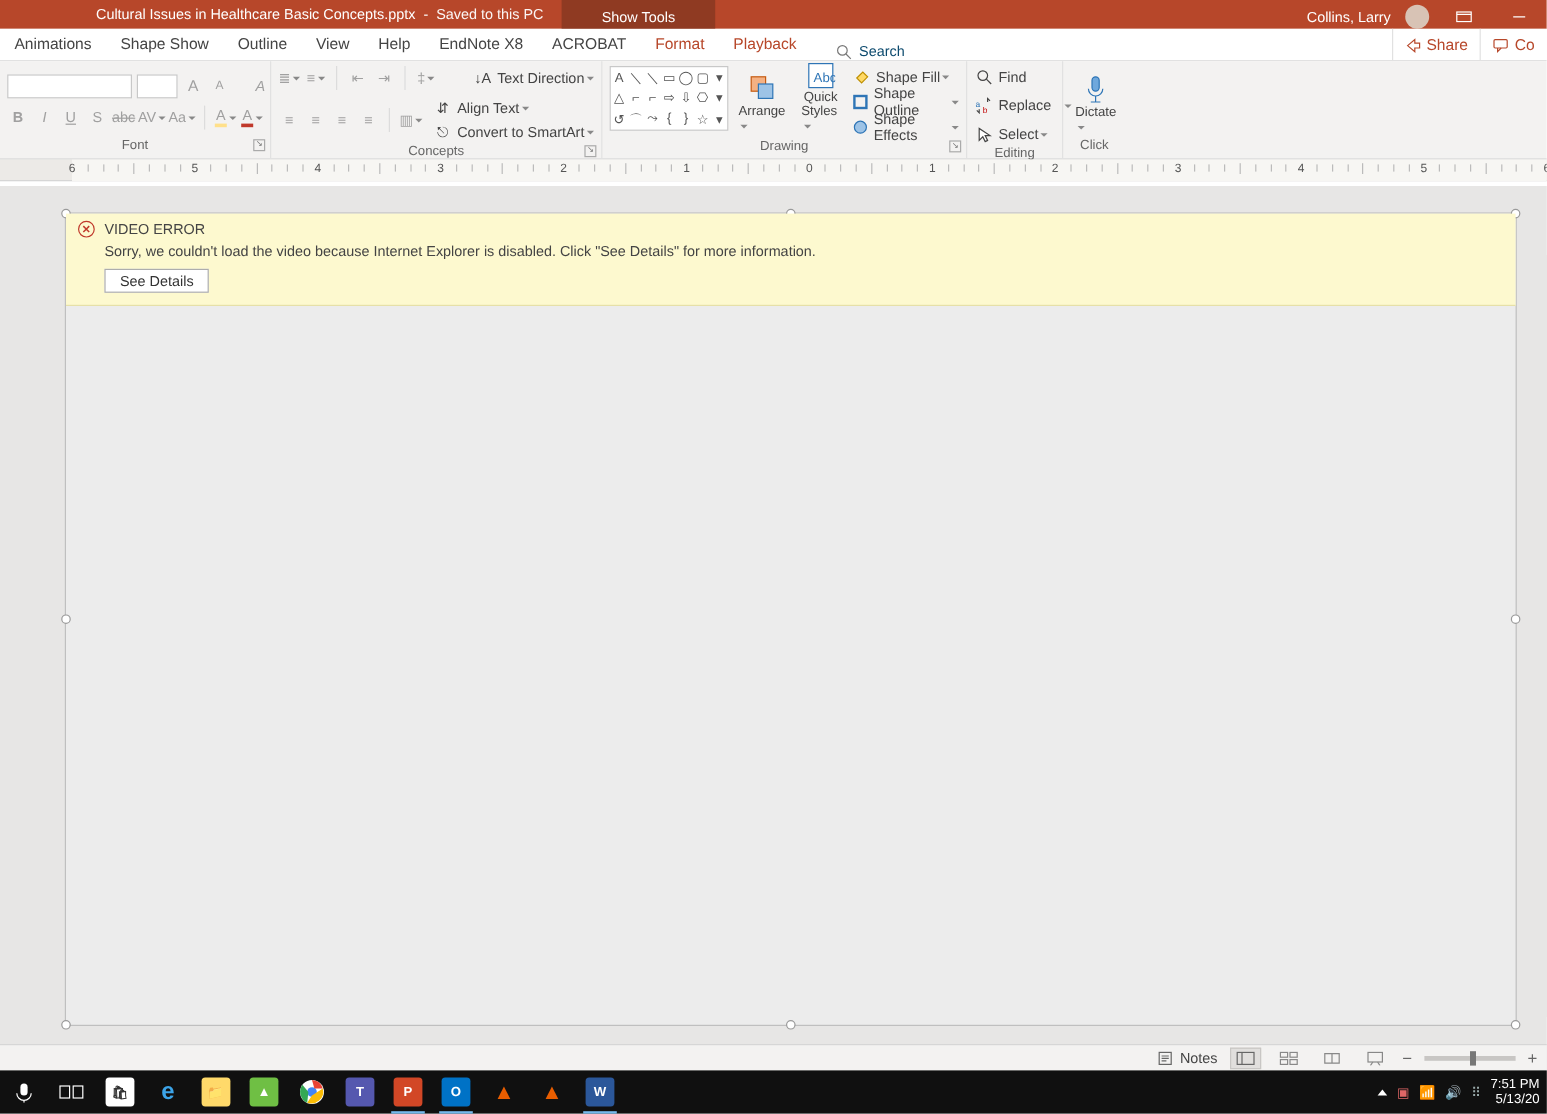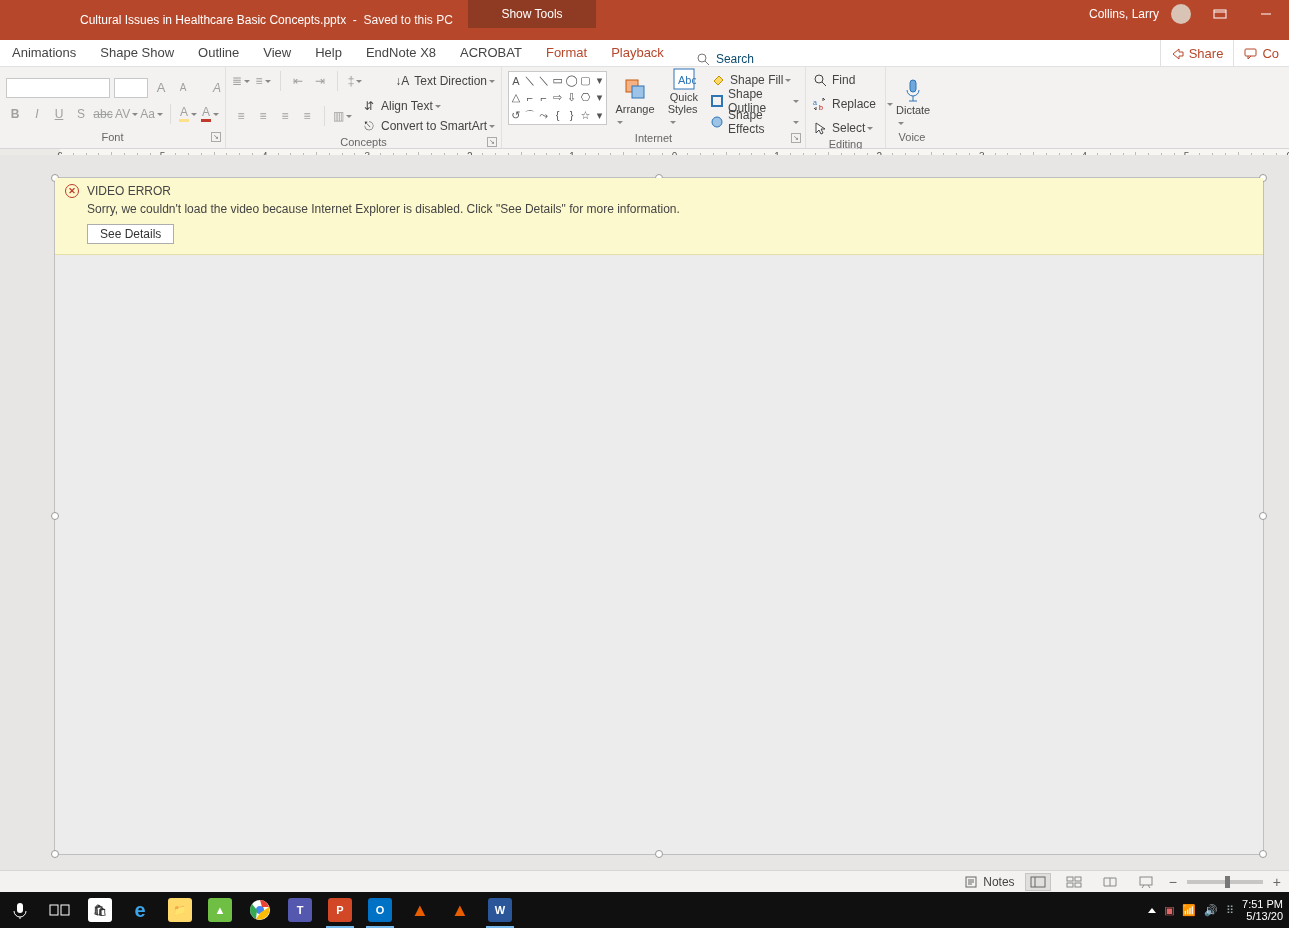--- a/index.html
+++ b/index.html
@@ -1,19 +1,19 @@
 <!DOCTYPE html>
 <html><head>
 <meta charset="utf-8">
 <style>
   html, body { margin: 0; padding: 0; font-family: "Segoe UI", sans-serif; font-size: 12px; color: #444; background: #fff; overflow: hidden; width: 1289px; height: 928px; }
   * { box-sizing: border-box; }
 
   
-  .titlebar { height: 40px; background: #b7472a; color: #fff; display: flex; align-items: center; position: relative; }
+  .titlebar { height: 24px; background: #b7472a; color: #fff; display: flex; align-items: center; position: relative; }
   .titlebar .filename { margin-left: 80px; font-size: 12px; white-space: nowrap; }
   .titlebar .saved { opacity: 0.95; }
   .titlebar .context-tab { position:absolute; left:468px; top:0; height:28px; width:128px; background:#8f3a22; display:flex; align-items:center; justify-content:center; font-size:12px;}
   .titlebar .right { position:absolute; right:6px; top:0; height:28px; display:flex; align-items:center; gap:12px;}
   .titlebar .avatar { width:20px; height:20px; border-radius:50%; background:#d8c3b5; display:inline-block; }
   .titlebar .win-btn { width:34px; height:20px; display:flex; align-items:center; justify-content:center; color:#fff; }
   .titlebar .win-btn svg { stroke:#fff; fill:none; }
 
   
   .ribbon-tabs { height:27px; background:#fff; border-bottom:1px solid #e1e1e1; display:flex; align-items:flex-end; position:relative;}
@@ -292,21 +292,21 @@
                 <svg width="14" height="14">
                   <circle cx="7" cy="7" r="5" fill="#9dc3e6" stroke="#2e75b6"></circle>
                 </svg>
               </span>
               <span>Shape Effects</span>
             </div>
         </div>
       </div>
     </div>
     <div class="group-label">
-      <span>Internet</span>
+      <span>Drawing</span>
       <span class="launcher">↘</span>
     </div>
   </div>
 
   <div class="group" style="width:80px">
     <div class="controls">
       <div class="text-btn">
           <span class="ico">
             <svg width="14" height="14">
               <circle cx="6" cy="6" r="4" fill="none" stroke="#444"></circle>
@@ -348,21 +348,21 @@
             <svg width="20" height="26">
               <rect x="7" y="2" width="6" height="12" rx="3" fill="#6fa8dc" stroke="#2e75b6"></rect>
               <path d="M4 12 A6 6 0 0 0 16 12" fill="none" stroke="#2e75b6"></path>
               <line x1="10" y1="18" x2="10" y2="23" stroke="#2e75b6"></line>
               <line x1="6" y1="23" x2="14" y2="23" stroke="#2e75b6"></line>
             </svg>
           </span>
         <span class="drop">Dictate</span>
       </div>
     </div>
-    <div class="group-label"><span>Voice</span></div>
+    <div class="group-label"><span>Click</span></div>
   </div>
 </div>
 
 <div class="ruler-area">
   <div class="ruler-track" id="ruler-track">
       <div class="tick-major" style="left: 0px;">6</div>
       <div class="tick-minor" style="left: 12.8021px;"></div>
       <div class="tick-minor" style="left: 25.6042px;"></div>
       <div class="tick-minor" style="left: 38.4062px;"></div>
       <div class="tick-minor" style="left: 51.2083px; height: 9px; top: 3px;"></div>

